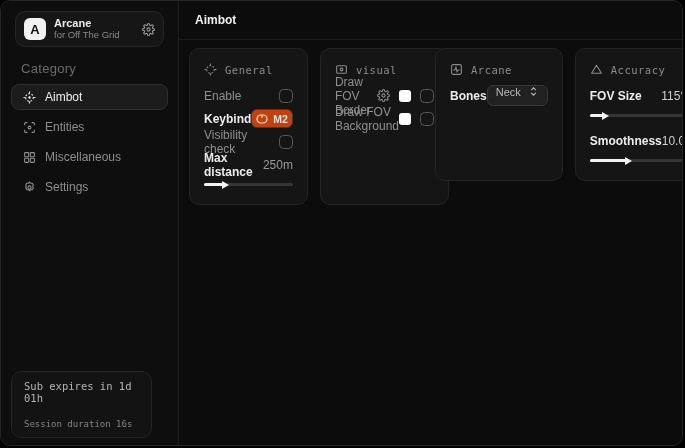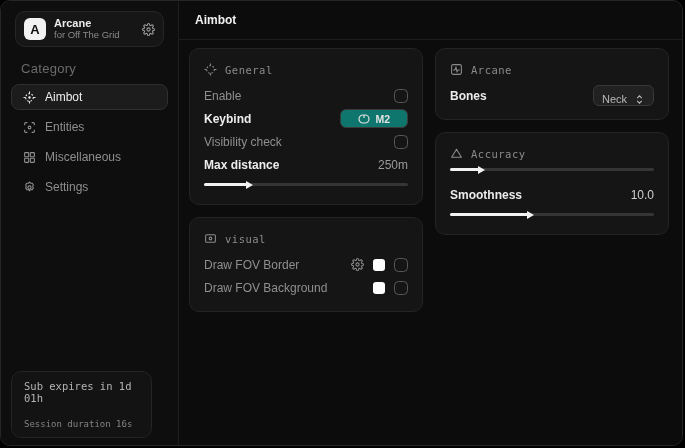--- a/index.html
+++ b/index.html
@@ -26,37 +26,37 @@
   .sb-footer{position:absolute;left:10px;right:26px;bottom:7px;background:#131313;
     border:1px solid #242424;border-radius:10px;padding:8px 12px;box-sizing:border-box;}
   .sb-footer .l1{font-family:"DejaVu Sans Mono",monospace;font-size:10.5px;color:#b5b5b5;}
   .sb-footer .l2{font-family:"DejaVu Sans Mono",monospace;font-size:9px;color:#848484;margin-top:15px;}
   
   .main{flex:1;background:#0c0c0c;display:flex;flex-direction:column;min-width:0;}
   .main-header{height:38px;border-bottom:1px solid #1d1d1d;display:flex;align-items:center;
     padding:0 16px;}
   .main-title{color:#f0f0f0;font-size:12px;font-weight:bold;}
   .content{display:flex;gap:12px;padding:8px 10px;align-items:flex-start;}
-  .col{display:flex;flex-direction:column;gap:12px;width:234px;}
+  .col{display:flex;flex-direction:row;gap:12px;width:234px;}
   .card{background:#151515;border:1px solid #242424;border-radius:10px;padding:10px 14px 12px;
     box-sizing:border-box;width:100%;}
   .card-head{display:flex;align-items:center;gap:8px;color:#8b8b8b;margin:4px 0 8px;}
   .card-head .ctitle{font-family:"DejaVu Sans Mono",monospace;font-size:10.5px;letter-spacing:.5px;}
   .row{display:flex;align-items:center;justify-content:space-between;height:23px;}
   .lbl{font-size:12px;color:#8f8f8f;}
   .lbl.strong{color:#ececec;font-weight:bold;}
   .val{font-size:12px;color:#9a9a9a;}
   .val.bright{color:#cfcfcf;}
   .checkbox{width:14px;height:14px;border:1.5px solid #585858;border-radius:4.5px;
     box-sizing:border-box;background:transparent;}
   .swatch{width:12px;height:12px;border-radius:3px;}
   .controls{display:flex;align-items:center;gap:9px;}
-  .badge{display:flex;align-items:center;gap:5px;background:#0f766e;border:1px solid #3a3a3a;
-    border-radius:6px;height:17px;padding:0 17px;color:#e2e2e2;font-size:10.5px;font-weight:bold;}
-  .dd-btn{display:flex;align-items:flex-end;gap:7px;background:#212121;border:1px solid #383838;
+  .badge{display:flex;align-items:center;gap:5px;background:#c2410c;border:1px solid #3a3a3a;
+    border-radius:6px;height:17px;padding:0 4px;color:#e2e2e2;font-size:10.5px;font-weight:bold;}
+  .dd-btn{display:flex;align-items:flex-start;gap:7px;background:#212121;border:1px solid #383838;
     border-radius:6px;height:19px;padding:0 8px;color:#b8b8b8;font-size:11px;}
   .slider{position:relative;height:3px;background:#353535;border-radius:2px;margin:7px 0 6px;}
   .slider .fill{position:absolute;left:0;top:0;bottom:0;background:#f2f2f2;border-radius:2px;}
   .slider .fill::after{content:"";position:absolute;right:-6px;top:50%;transform:translateY(-50%);
     width:0;height:0;border-left:7px solid #f2f2f2;border-top:4px solid transparent;
     border-bottom:4px solid transparent;}
   .gear-sm{color:#8a8a8a;display:flex;}
   svg{display:block;}
 </style>
 </head>
@@ -256,20 +256,24 @@
         <div class="card">
           <div class="card-head">
             <span>
               <svg width="13" height="13" viewBox="0 0 24 24" fill="none" stroke="currentColor" stroke-width="2">
                 <path d="M12 4 L21 19 H3 Z" stroke-linejoin="round"></path>
               </svg>
             </span>
             <span class="ctitle">Accuracy</span>
           </div>
 
+          <div class="row">
+            <span class="lbl strong">FOV Size</span>
+            <span class="val bright">115°</span>
+          </div>
           <div class="slider">
             <div class="fill" style="width: 14%;"></div>
           </div>
 
           <div class="row" style="margin-top:12px">
             <span class="lbl strong">Smoothness</span>
             <span class="val bright">10.0</span>
           </div>
           <div class="slider">
             <div class="fill" style="width: 38%;"></div>

